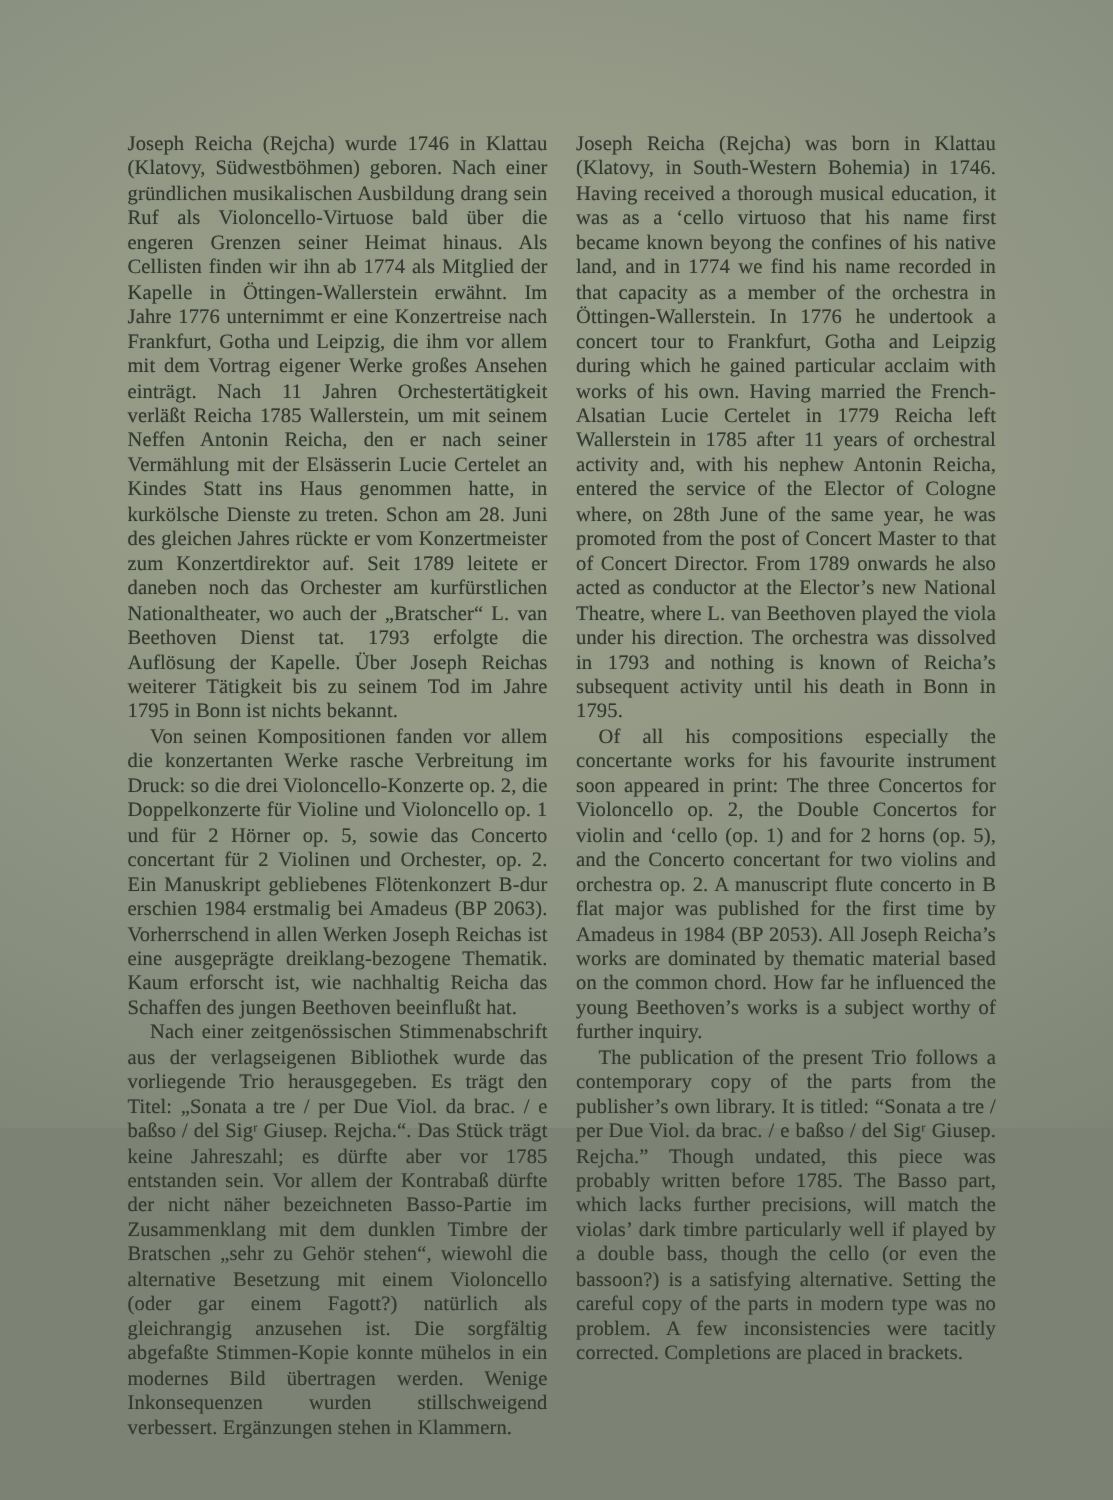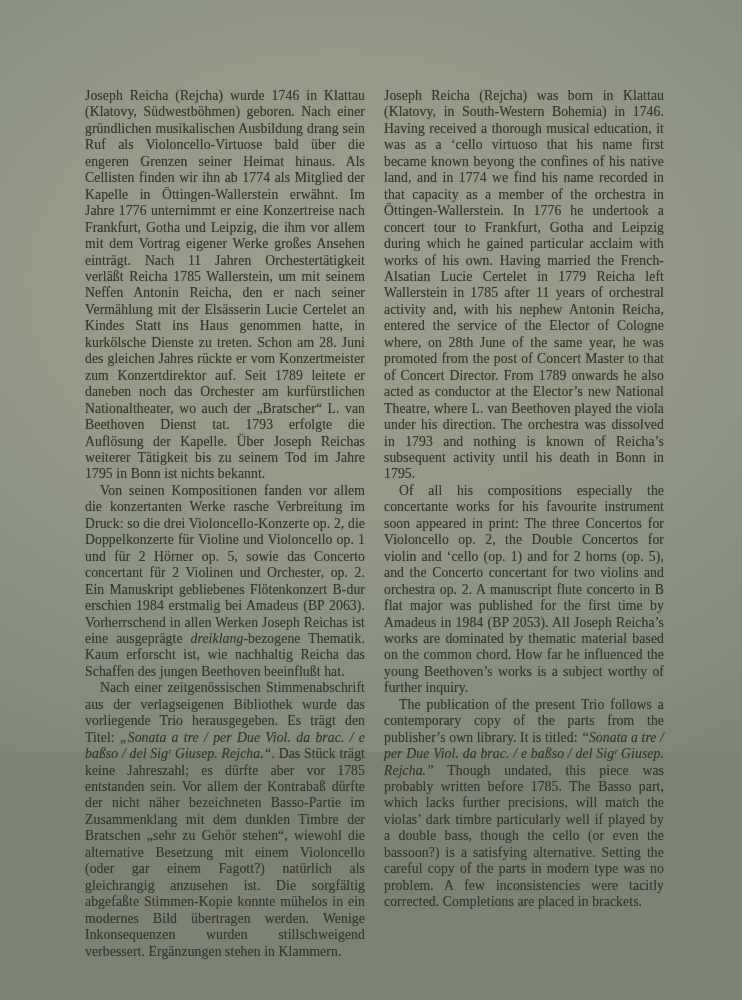--- a/index.html
+++ b/index.html
@@ -42,21 +42,20 @@
     text-shadow: 0 0 0.7px rgba(52,58,48,0.55);
     letter-spacing: 0.1px;
   }
   .col p {
     margin: 0;
   }
   .col p + p {
     text-indent: 1.1em;
   }
   .it {
-    font-style: italic;
   }
 </style>
 </head>
 <body>
 
 <div class="page">
   <div class="text-block">
 
     <div class="col" lang="de">
       <p><span>Joseph Reicha (Rejcha) wurde 1746 in Klattau (Klatovy, Südwestböhmen) geboren. Nach einer gründlichen musikalischen Ausbildung drang sein Ruf als Violoncello-Virtuose bald über die engeren Grenzen seiner Heimat hinaus. Als Cellisten finden wir ihn ab 1774 als Mitglied der Kapelle in Öttingen-Wallerstein erwähnt. Im Jahre 1776 unternimmt er eine Konzertreise nach Frankfurt, Gotha und Leipzig, die ihm vor allem mit dem Vortrag eigener Werke großes Ansehen einträgt. Nach 11 Jahren Orchestertätigkeit verläßt Reicha 1785 Wallerstein, um mit seinem Neffen Antonin Reicha, den er nach seiner Vermählung mit der Elsässerin Lucie Certelet an Kindes Statt ins Haus genommen hatte, in kurkölsche Dienste zu treten. Schon am 28. Juni des gleichen Jahres rückte er vom Konzertmeister zum Konzertdirektor auf. Seit 1789 leitete er daneben noch das Orchester am kurfürstlichen Nationaltheater, wo auch der „Bratscher“ L. van Beethoven Dienst tat. 1793 erfolgte die Auflösung der Kapelle. Über Joseph Reichas weiterer Tätigkeit bis zu seinem Tod im Jahre 1795 in Bonn ist nichts bekannt.</span></p>

